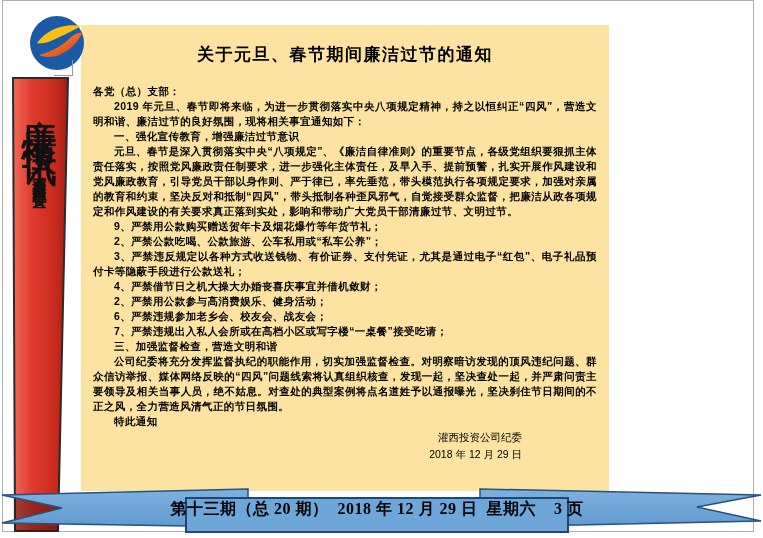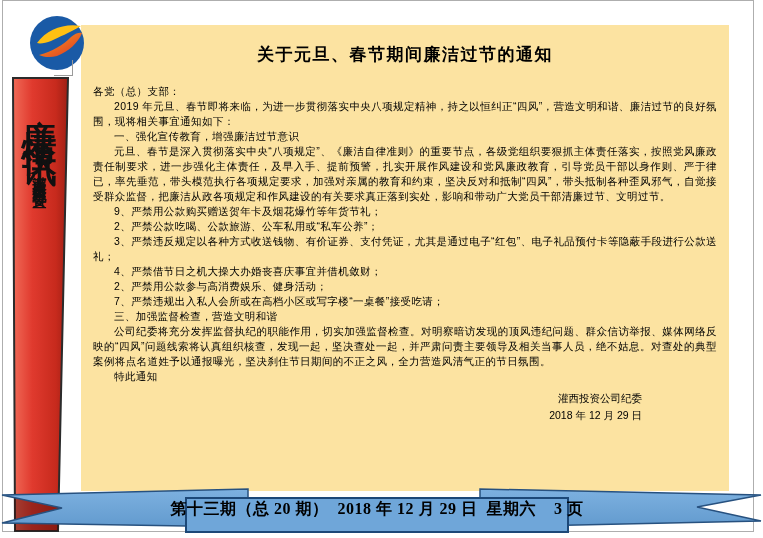--- a/index.html
+++ b/index.html
@@ -6,33 +6,34 @@
   body{
     width:763px;height:538px;position:relative;background:#ffffff;
     font-family:"Liberation Sans",sans-serif;overflow:hidden;color:#000;
   }
   .page-border{
     position:absolute;left:2px;top:0;width:752px;height:532px;
     border:1px solid #aeaeae;box-sizing:border-box;pointer-events:none;
   }
   
   .doc{
-    position:absolute;left:81px;top:25px;width:648px;height:466px;
+    position:absolute;left:81px;top:25px;width:528px;height:466px;
     background:#FCE3A1;box-sizing:border-box;padding:10px 12px 0 12px;
   }
   .doc-title{
     margin:8px 0 18px 0;text-align:center;font-size:17px;font-weight:600;
     letter-spacing:1.5px;font-family:"Liberation Sans",sans-serif;
   }
   .doc-body p{
     margin:0;font-size:10.5px;line-height:15px;text-align:justify;
     letter-spacing:0.4px;
+    font-weight:bold;
   }
   .indent{text-indent:2em;}
-  .sig-block{margin-top:6px;text-align:right;padding-right:75px;
+  .sig-block{margin-top:0;text-align:right;padding-right:75px;
     font-size:10.5px;line-height:17px;}
   
   .red-ribbon-svg{position:absolute;left:0;top:70px;}
   .ribbon-text{
     position:absolute;left:11px;top:92px;width:56px;height:432px;
     writing-mode:vertical-rl;text-orientation:mixed;
     display:flex;align-items:center;justify-content:flex-start;
     color:#111;
   }
   .ribbon-text .big{
@@ -71,20 +72,21 @@
     <div class="doc-body">
       <p>各党（总）支部：</p>
       <p class="indent">2019 年元旦、春节即将来临，为进一步贯彻落实中央八项规定精神，持之以恒纠正“四风”，营造文明和谐、廉洁过节的良好氛围，现将相关事宜通知如下：</p>
       <p class="indent">一、强化宣传教育，增强廉洁过节意识</p>
       <p class="indent">元旦、春节是深入贯彻落实中央“八项规定”、《廉洁自律准则》的重要节点，各级党组织要狠抓主体责任落实，按照党风廉政责任制要求，进一步强化主体责任，及早入手、提前预警，扎实开展作风建设和党风廉政教育，引导党员干部以身作则、严于律已，率先垂范，带头模范执行各项规定要求，加强对亲属的教育和约束，坚决反对和抵制“四风”，带头抵制各种歪风邪气，自觉接受群众监督，把廉洁从政各项规定和作风建设的有关要求真正落到实处，影响和带动广大党员干部清廉过节、文明过节。</p>
       <p class="indent">9、严禁用公款购买赠送贺年卡及烟花爆竹等年货节礼；</p>
       <p class="indent">2、严禁公款吃喝、公款旅游、公车私用或“私车公养”；</p>
       <p class="indent">3、严禁违反规定以各种方式收送钱物、有价证券、支付凭证，尤其是通过电子“红包”、电子礼品预付卡等隐蔽手段进行公款送礼；</p>
       <p class="indent">4、严禁借节日之机大操大办婚丧喜庆事宜并借机敛财；</p>
       <p class="indent">2、严禁用公款参与高消费娱乐、健身活动；</p>
+      <p class="indent">6、严禁违规参加老乡会、校友会、战友会；</p>
       <p class="indent">7、严禁违规出入私人会所或在高档小区或写字楼“一桌餐”接受吃请；</p>
       <p class="indent">三、加强监督检查，营造文明和谐</p>
       <p class="indent">公司纪委将充分发挥监督执纪的职能作用，切实加强监督检查。对明察暗访发现的顶风违纪问题、群众信访举报、媒体网络反映的“四风”问题线索将认真组织核查，发现一起，坚决查处一起，并严肃问责主要领导及相关当事人员，绝不姑息。对查处的典型案例将点名道姓予以通报曝光，坚决刹住节日期间的不正之风，全力营造风清气正的节日氛围。</p>
       <p class="indent">特此通知</p>
       <div class="sig-block">
         <div>灌西投资公司纪委</div>
         <div>2018 年 12 月 29 日</div>
       </div>
     </div>
   </div>

